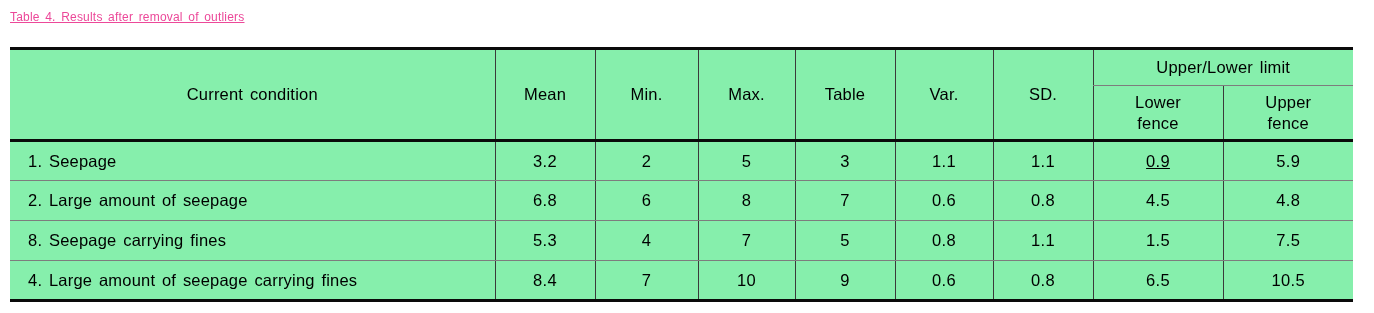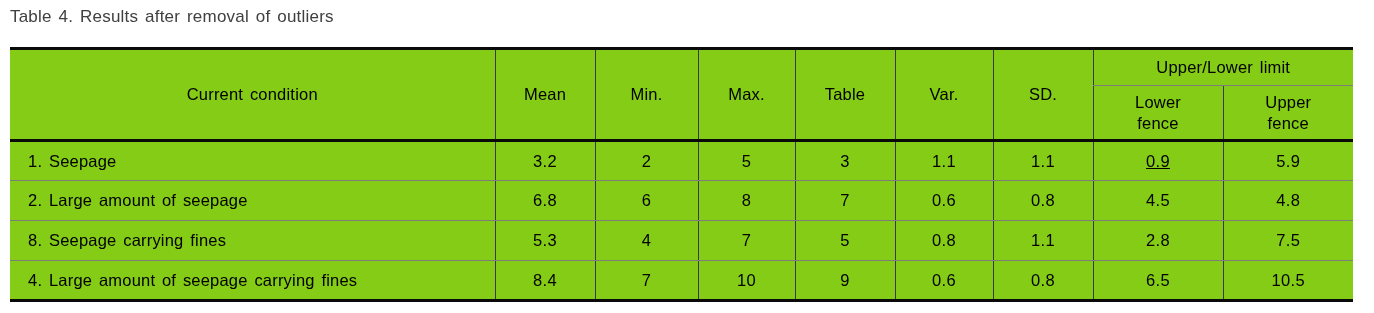--- a/index.html
+++ b/index.html
@@ -20,26 +20,27 @@
     width: 1374px;
     height: 313px;
     overflow: hidden;
   }
 
   
   .caption {
     position: absolute;
     left: 10px;
     top: 6px;
-    font-size: 17px;
+    font-size: 12px;
     line-height: 22px;
     letter-spacing: 0.2px;
     word-spacing: 2px;
     white-space: nowrap;
-    color: #404040;
+    color: #ec4899;
+    text-decoration: underline;
   }
 
   
   .table-wrap {
     position: absolute;
     left: 10px;
     top: 47px;
     width: 1343px;
   }
 
@@ -50,21 +51,21 @@
     font-size: 16.5px;
     color: #000;
   }
 
   table.data td,
   table.data th {
     padding: 4px;
     margin: 0;
     font-weight: normal;
     vertical-align: middle;
-    background: #84cc16;
+    background: #86efac;
   }
 
   
   .rule-top    { border-top: 3px solid #0a0a0a; }
   .rule-bottom { border-bottom: 3px solid #0a0a0a; }
 
   
   .hair-bottom { border-bottom: 1.4px solid #7d7d7d; }
 
   
@@ -186,21 +187,21 @@
         </tr>
 
         <tr class="body-row">
           <td class="row-label hair-bottom">8. Seepage carrying fines</td>
           <td class="num vsep-left hair-bottom">5.3</td>
           <td class="num vsep-left hair-bottom">4</td>
           <td class="num vsep-left hair-bottom">7</td>
           <td class="num vsep-left hair-bottom">5</td>
           <td class="num vsep-left hair-bottom">0.8</td>
           <td class="num vsep-left hair-bottom">1.1</td>
-          <td class="num vsep-left hair-bottom">2.8</td>
+          <td class="num vsep-left hair-bottom">1.5</td>
           <td class="num vsep-left hair-bottom">7.5</td>
         </tr>
 
         <tr class="body-row">
           <td class="row-label rule-bottom">4. Large amount of seepage carrying fines</td>
           <td class="num vsep-left rule-bottom">8.4</td>
           <td class="num vsep-left rule-bottom">7</td>
           <td class="num vsep-left rule-bottom">10</td>
           <td class="num vsep-left rule-bottom">9</td>
           <td class="num vsep-left rule-bottom">0.6</td>

